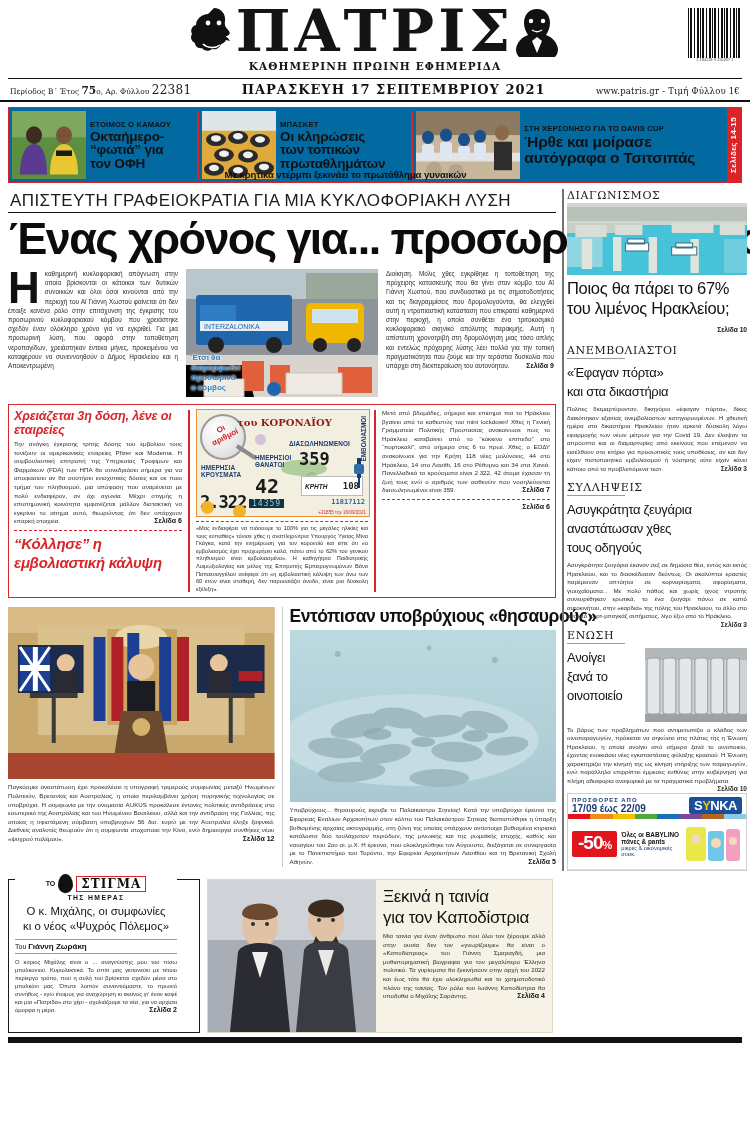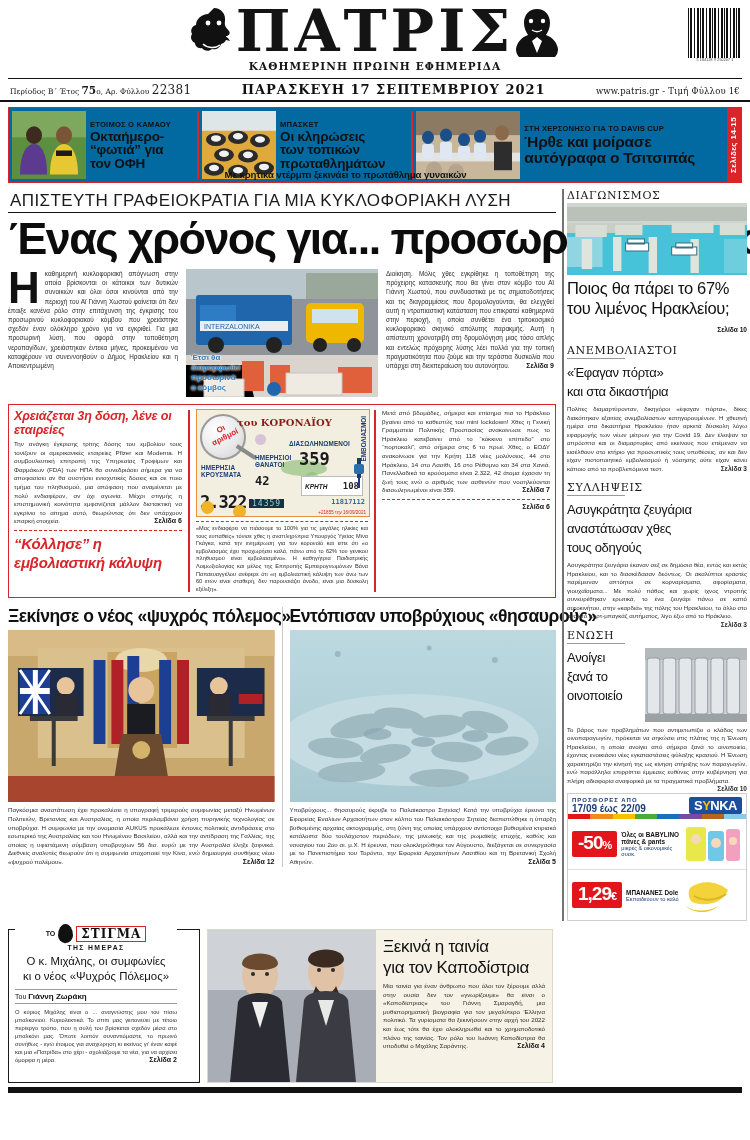--- a/index.html
+++ b/index.html
@@ -382,21 +382,21 @@
             <div class="ig-green" style="left:84px;top:50px;width:46px;height:16px;border-radius:40% 60% 50% 50%;"></div>
             <div class="ig-lens"></div>
             <div class="ig-handle"></div>
             <div class="ig-lens-txt">Οι<br>αριθμοί</div>
             <div class="ig-title">του ΚΟΡΟΝΑΪΟΥ</div>
 
             <div class="ig-lbl" style="left:4px;top:54px;">ΗΜΕΡΗΣΙΑ<br>ΚΡΟΥΣΜΑΤΑ</div>
             <div class="ig-num" style="left:3px;top:82px;font-size:17px;letter-spacing:-1px;">2.322</div>
 
             <div class="ig-lbl" style="left:58px;top:44px;">ΗΜΕΡΗΣΙΟΙ<br>ΘΑΝΑΤΟΙ</div>
-            <div class="ig-num" style="left:58px;top:64px;font-size:12px;">42</div>
+            <div class="ig-num" style="left:58px;top:64px;font-size:20px;">42</div>
 
             <div class="ig-lbl" style="left:92px;top:30px;">ΔΙΑΣΩΛΗΝΩΜΕΝΟΙ</div>
             <div class="ig-num" style="left:102px;top:39px;font-size:17px;">359</div>
 
             <div class="ig-crete">
               <span class="nm">ΚΡΗΤΗ</span>
               <span class="vl">108</span>
             </div>
 
             <div class="ig-side">ΕΜΒΟΛΙΑΣΜΟΙ</div>
@@ -426,21 +426,20 @@
           </div>
           <div class="cv-dash"></div>
           <div class="cv-text" style="font-size:5.6px;line-height:7.6px;">
             <span class="pagref">Σελίδα 6</span>
           </div>
         </div>
       </div>
 
       <div class="two-art">
         <div class="ta">
-          <div class="ta-head">Ξεκίνησε ο νέος «ψυχρός πόλεμος»</div>
           <div class="ta-photo">
             <svg class="ph" viewBox="0 0 268 172" preserveAspectRatio="none">
               <rect width="268" height="172" fill="#c9a86e"></rect>
               <rect x="0" y="0" width="268" height="26" fill="#d8bb86"></rect>
               <rect x="30" y="18" width="208" height="110" fill="#d9c08c"></rect>
               <rect x="100" y="22" width="70" height="96" fill="#c9a463"></rect>
               <ellipse cx="134" cy="30" rx="26" ry="12" fill="#e8d7a8"></ellipse>
               <rect x="10" y="38" width="66" height="48" fill="#1c2b49"></rect>
               <rect x="12" y="40" width="30" height="44" fill="#b02027"></rect>
               <path d="M12 40h30v44H12z" fill="#1c3f94"></path>
@@ -632,35 +631,20 @@
               <rect width="58" height="42" fill="#fff"></rect>
               <rect x="2" y="4" width="20" height="34" rx="3" fill="#e8e84a"></rect>
               <rect x="24" y="8" width="16" height="30" rx="3" fill="#6fc8e8"></rect>
               <rect x="42" y="6" width="14" height="32" rx="3" fill="#f3a0c0"></rect>
               <circle cx="12" cy="16" r="5" fill="#f6d9b8"></circle>
               <circle cx="32" cy="20" r="5" fill="#f6d9b8"></circle>
               <circle cx="49" cy="18" r="4" fill="#f6d9b8"></circle>
             </svg>
           </div>
         </div>
-        <div class="ad-row" style="border-bottom:none;">
-          <div class="ad-badge">1,29<small>€</small></div>
-          <div class="ad-desc">
-            <div class="ad-t1">ΜΠΑΝΑΝΕΣ Dole</div>
-            <div class="ad-t2">Εκπαιδεύουν το καλό</div>
-          </div>
-          <div class="ad-img">
-            <svg class="ph" viewBox="0 0 58 42" preserveAspectRatio="none">
-              <rect width="58" height="42" fill="#fff"></rect>
-              <path d="M6 14c10-8 26-8 38 2 -4 12-22 18-36 12 -4-4-4-10-2-14z" fill="#f3d23a"></path>
-              <path d="M10 22c10 6 24 4 32-2" stroke="#d9b52a" stroke-width="2" fill="none"></path>
-              <path d="M2 32c8 6 22 6 32 0 -8 8-24 8-32 0z" fill="#e8c832"></path>
-            </svg>
-          </div>
-        </div>
       </div>
     </div>
   </div>
 
   <div class="bottom">
     <div class="stigma">
       <div class="stg-top">
         <span class="stg-to">ΤΟ</span>
         <span class="stg-pin"></span>
         <span class="stg-word">ΣΤΙΓΜΑ</span>

